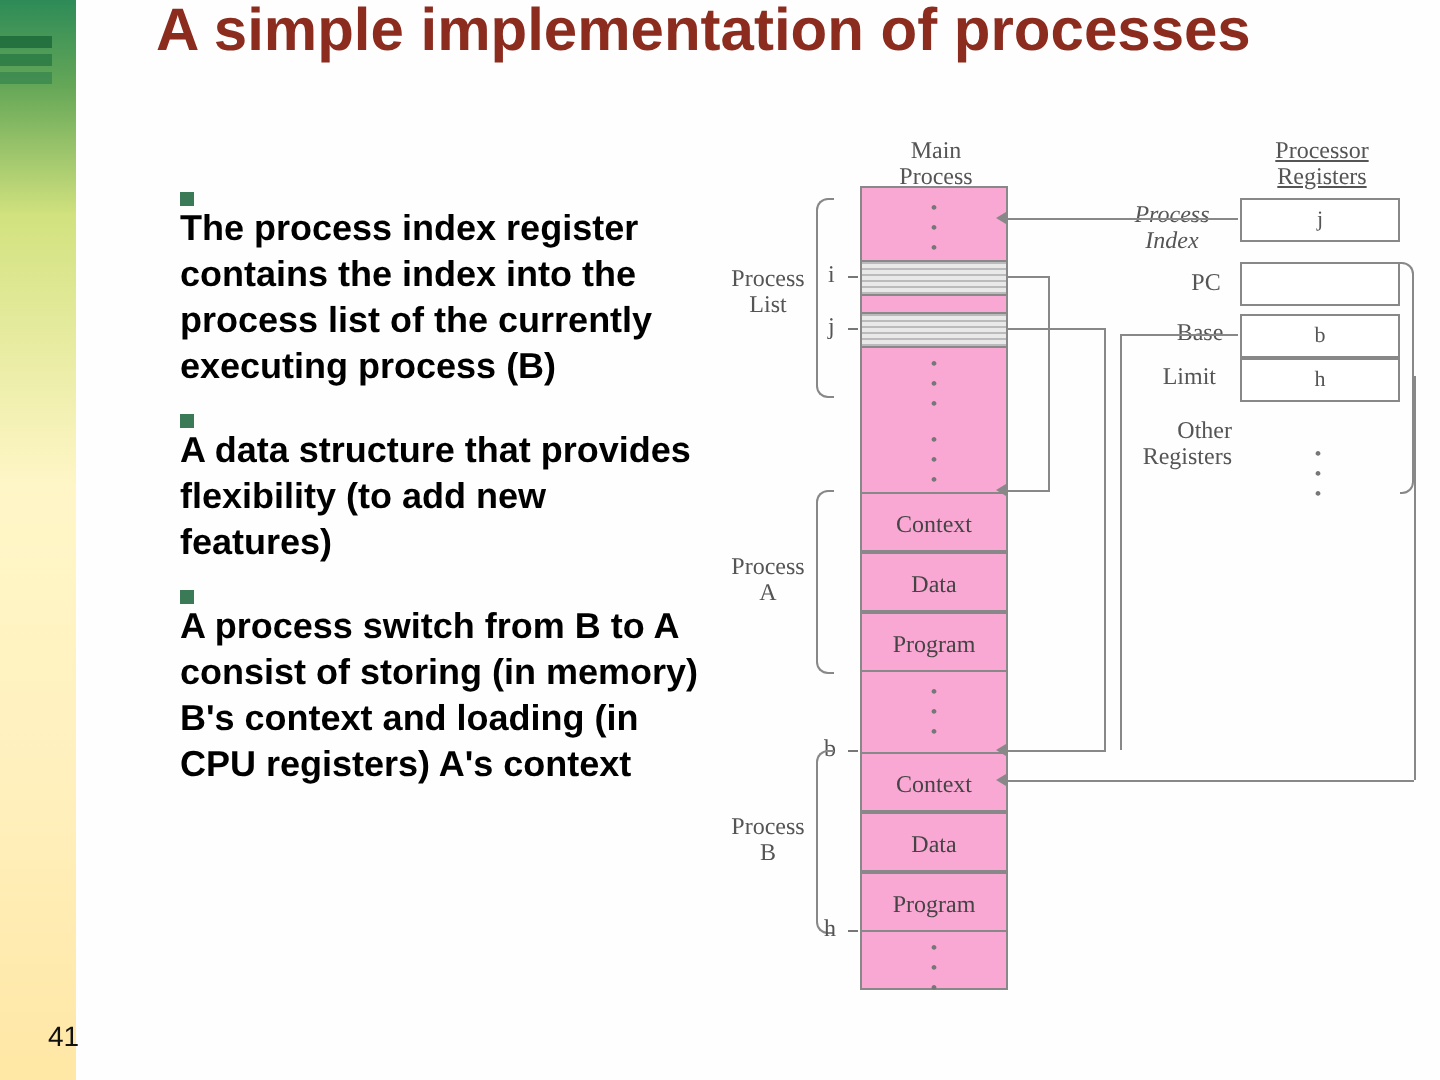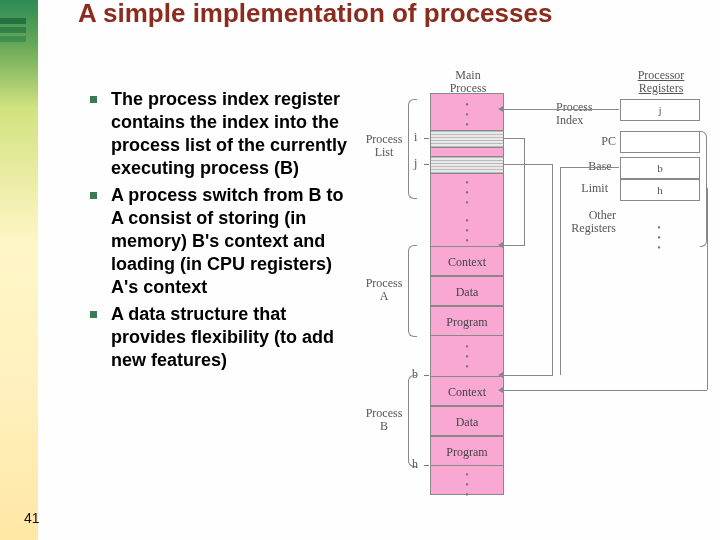--- a/index.html
+++ b/index.html
@@ -44,35 +44,36 @@
     box-shadow: 0 9px 0 #2c7b46, 0 18px 0 #3c8a51;
     opacity: 0.85;
   }
   .title {
     position: absolute;
     left: 78px;
     top: 2px;
     width: 600px;
     font-family: "Arial Black", Arial, sans-serif;
     font-weight: 900;
-    font-size: 26px;
+    font-size: 30px;
     line-height: 0.92;
     color: #8b2c1e;
     letter-spacing: 0px;
   }
   .body {
     position: absolute;
     left: 90px;
     top: 88px;
     width: 260px;
   }
   .bullet {
     display: flex;
     align-items: flex-start;
     margin-bottom: 4px;
+    flex-direction: column;
   }
   .bullet .sq {
     width: 7px;
     height: 7px;
     background: #3b7a57;
     margin-top: 8px;
     margin-right: 14px;
     flex: 0 0 auto;
   }
   .bullet .txt {
@@ -203,25 +204,25 @@
 
   <div class="title">A simple implementation of processes</div>
 
   <div class="body">
     <div class="bullet">
       <div class="sq"></div>
       <div class="txt">The process index register contains the index into the process list of the currently executing process (B)</div>
     </div>
     <div class="bullet">
       <div class="sq"></div>
-      <div class="txt">A process switch from B to A consist of storing (in memory) B's context and loading (in CPU registers) A's context</div>
+      <div class="txt">A data structure that provides flexibility (to add new features)</div>
     </div>
     <div class="bullet">
       <div class="sq"></div>
-      <div class="txt">A data structure that provides flexibility (to add new features)</div>
+      <div class="txt">A process switch from B to A consist of storing (in memory) B's context and loading (in CPU registers) A's context</div>
     </div>
   </div>
 
   <div class="pagenum">41</div>
 
   <div class="diagram">
 
     <div class="d-label" style="left:78px; top:-6px; width:60px; white-space:pre;">Main
 Process</div>
     <div class="d-label" style="left:262px; top:-6px; width:78px; white-space:pre;text-decoration:underline;">Processor
@@ -268,22 +269,22 @@
     <div class="d-label" style="left:2px; top:332px; width:44px; white-space:pre;">Process
 B</div>
 
     <div class="reg-col">
       <div class="reg" style="top:6px;">j</div>
       <div class="reg" style="top:38px;"></div>
       <div class="reg" style="top:64px;">b</div>
       <div class="reg" style="top:86px;">h</div>
       <div class="dots vdots" style="top:130px; position:absolute; width:78px;"></div>
     </div>
-    <div class="d-label" style="left:196px; top:26px; text-align:left; width:60px;">Process Index</div>
-    <div class="d-label" style="left:230px; top:60px; text-align:right; width:26px;">PC</div>
+    <div class="d-label" style="left:196px; top:26px; text-align:center; width:60px;font-style:italic;">Process Index</div>
+    <div class="d-label" style="left:230px; top:60px; text-align:center; width:26px;">PC</div>
     <div class="d-label" style="left:224px; top:85px; text-align:center; width:32px;">Base</div>
     <div class="d-label" style="left:214px; top:107px; text-align:right; width:34px;">Limit</div>
     <div class="d-label" style="left:208px; top:134px; text-align:right; width:48px; white-space:pre;">Other
 Registers</div>
 
     <div class="brace-r" style="left:340px; top:56px; width:6px; height:114px;"></div>
 
     <div class="wire" style="left:143px; top:63px; width:22px; height:1px;"></div>
     <div class="wire" style="left:164px; top:63px; width:1px; height:107px;"></div>
     <div class="wire arrow-l" style="left:143px; top:170px; width:22px; height:1px;"></div>

